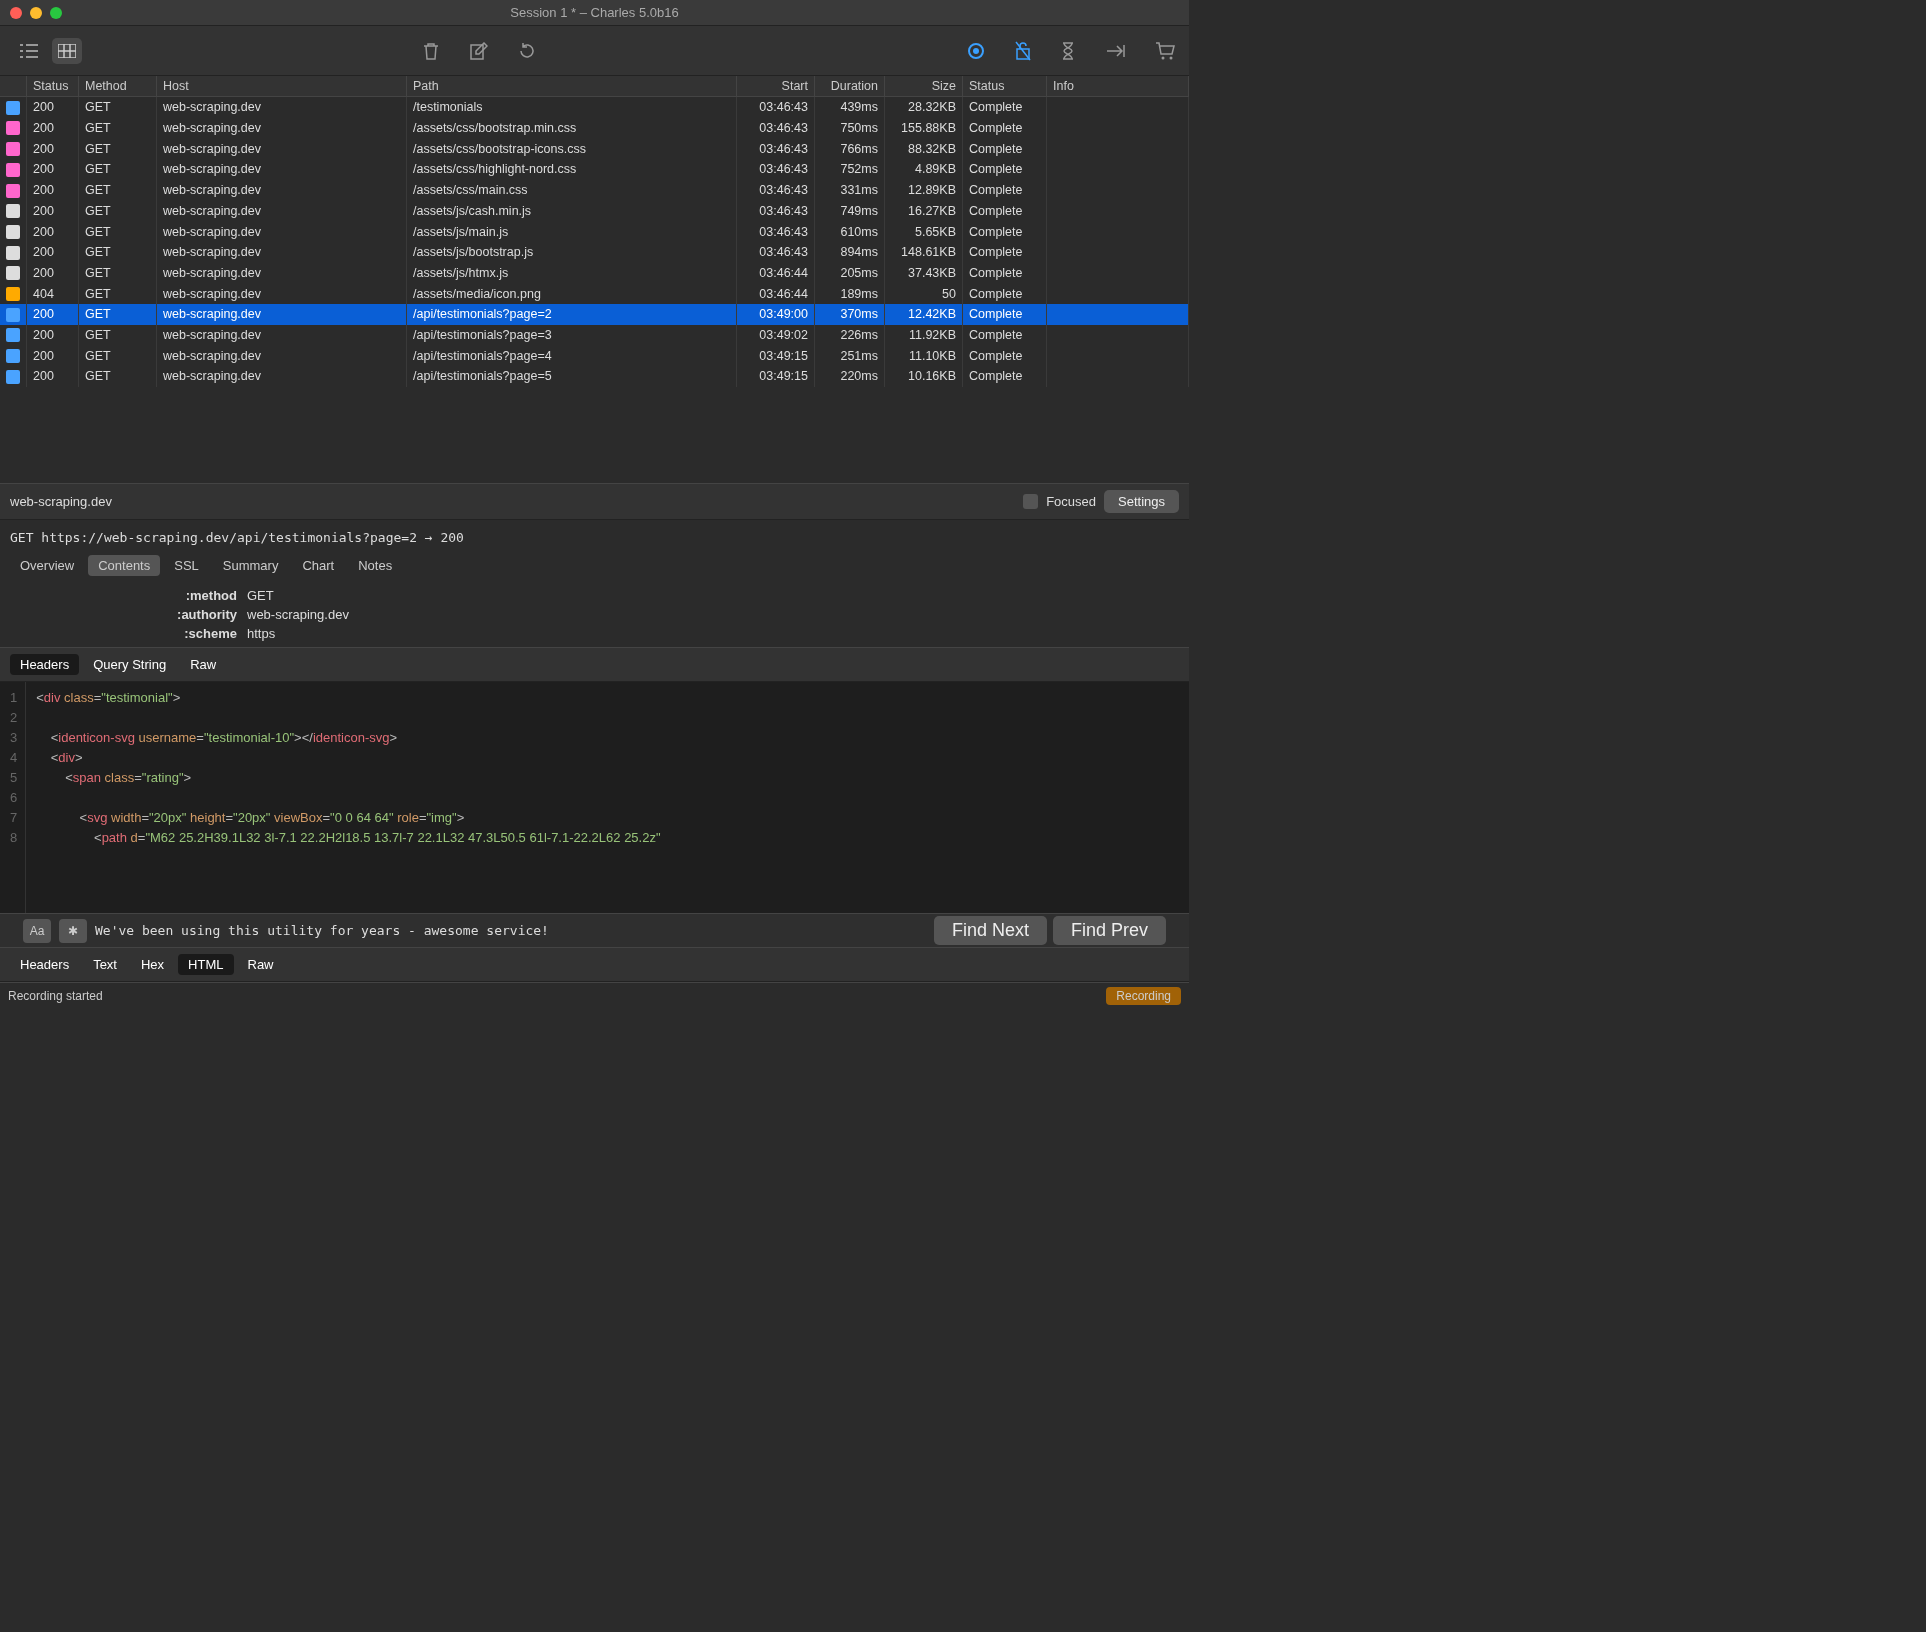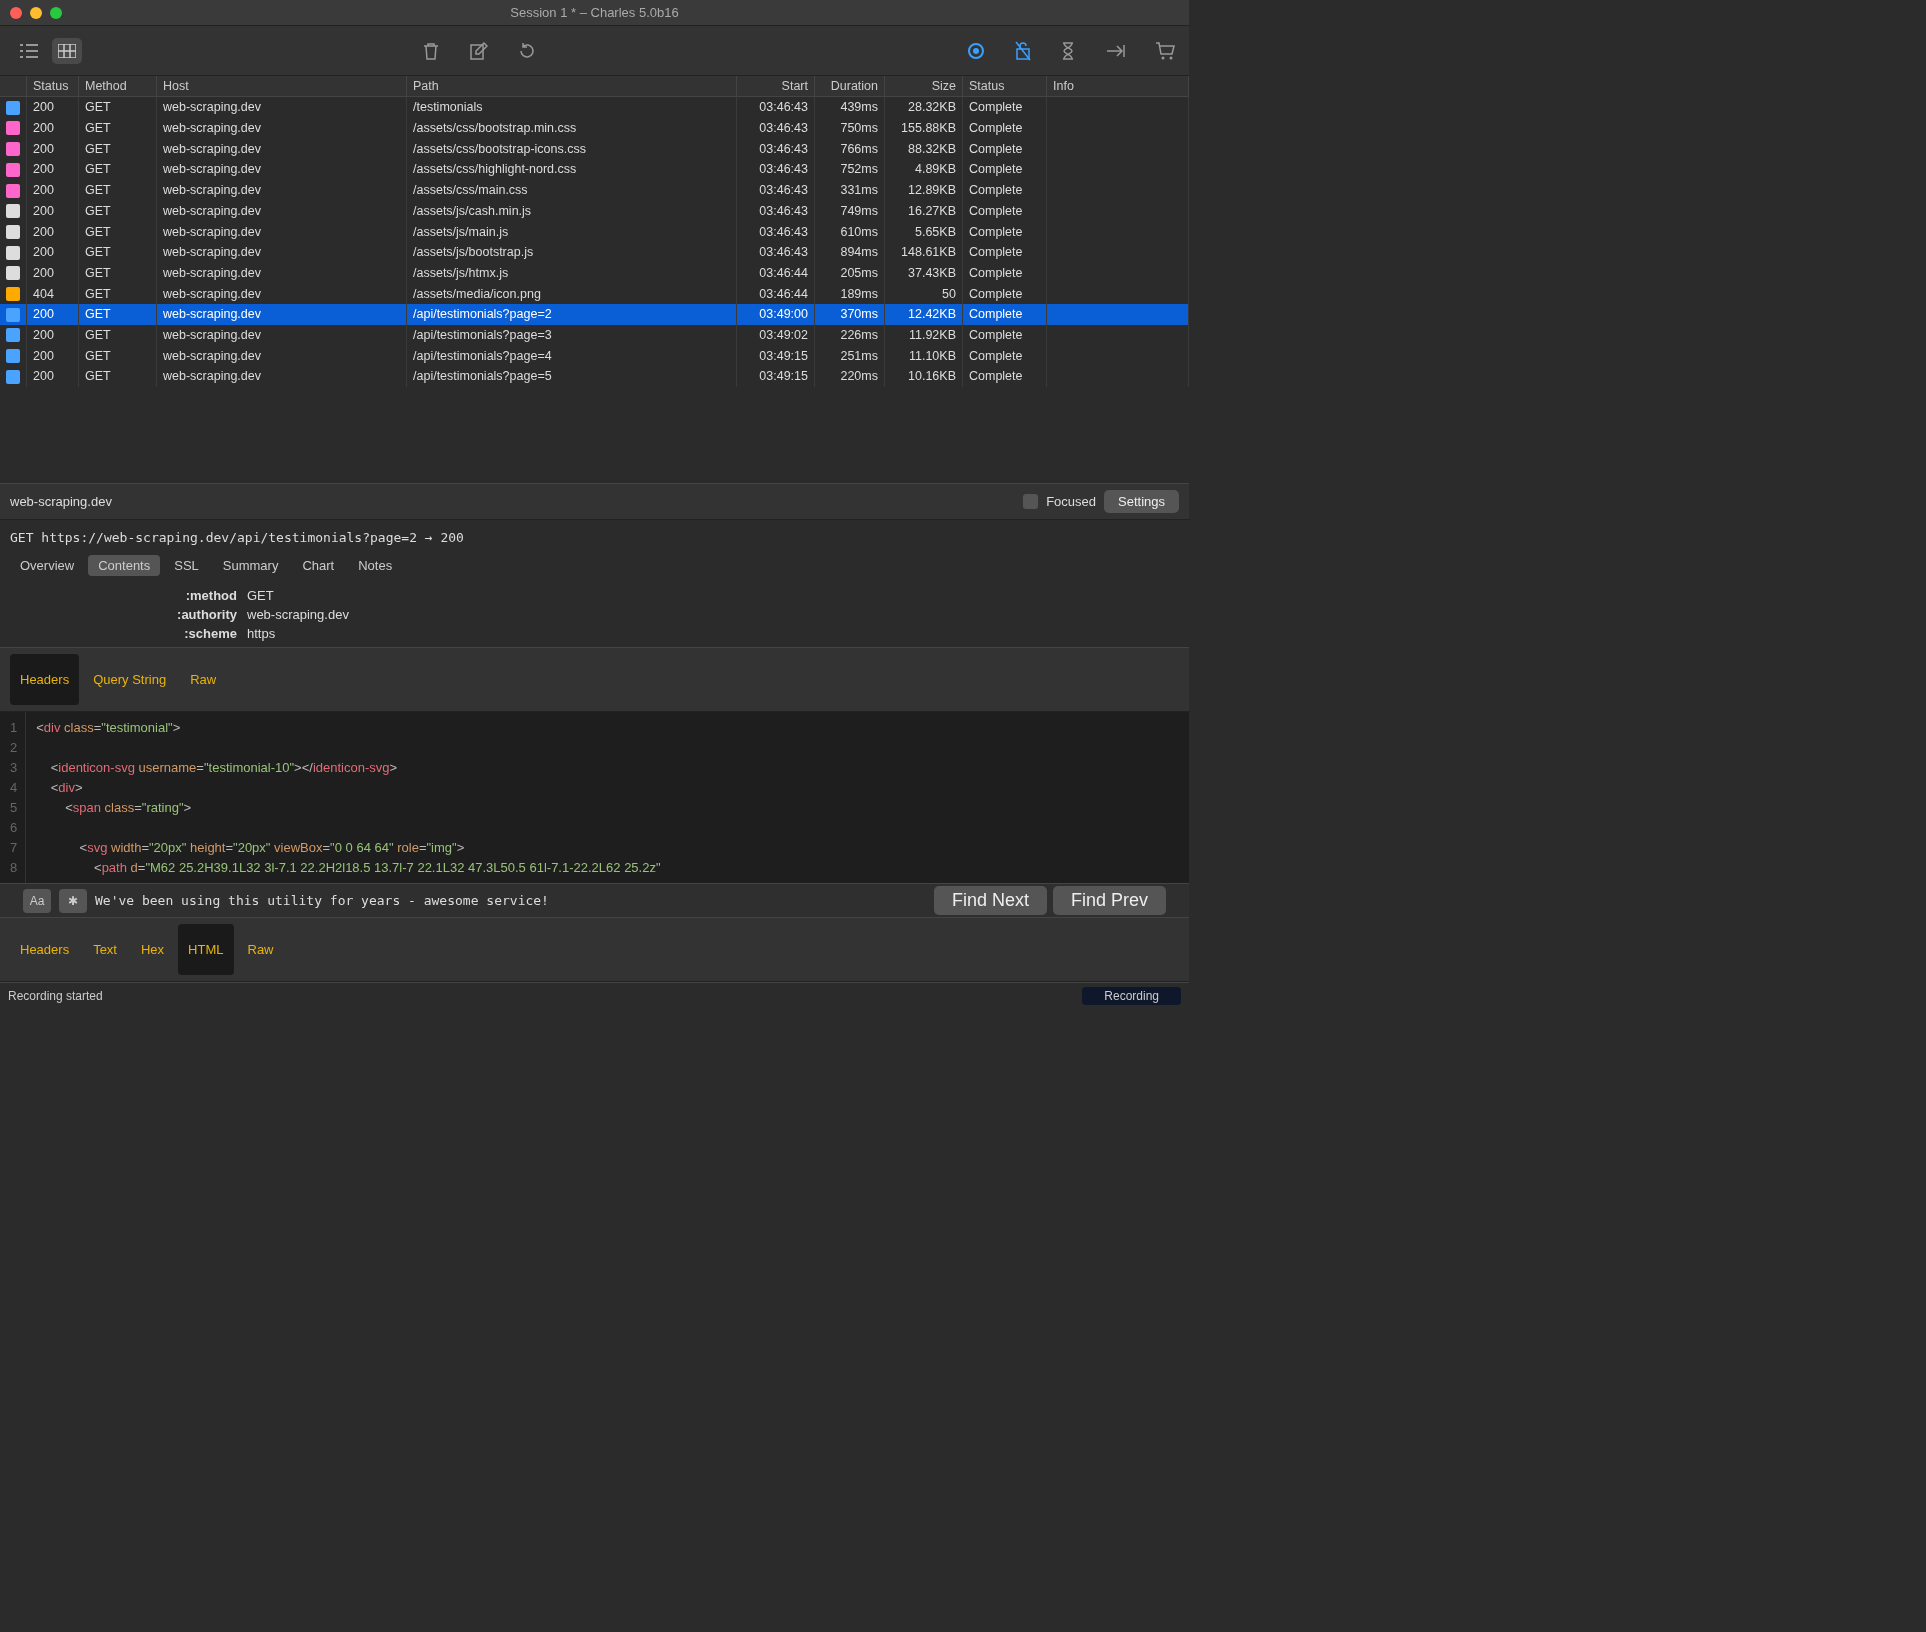--- a/index.html
+++ b/index.html
@@ -51,39 +51,39 @@
 .tabs { display: flex; gap: 4px; padding: 0 10px 6px; background: #2b2b2b; }
 .tab { padding: 3px 10px; color: #ccc; border-radius: 4px; font-size: 13px; }
 .tab.active { background: #555; }
 
 .kv-panel { background: #2b2b2b; padding: 4px 12px; }
 .kv-row { display: flex; padding: 2px 10px; font-family: ui-monospace, Menlo, monospace; font-size: 13px; }
 .kv-key { width: 225px; text-align: right; color: #ddd; font-weight: 600; padding-right: 10px; }
 .kv-val { color: #ddd; }
 
 .subtabs { display: flex; gap: 4px; padding: 6px 10px; background: #333; border-top: 1px solid #444; border-bottom:1px solid #222; }
-.subtab { padding: 18px 10px; color: #eab308; border-radius: 4px; font-size: 13px; }
+.subtab { padding: 3px 10px; color: #ffffff; border-radius: 4px; font-size: 13px; }
 .subtab.active { background: #1a1a1a; }
 
 .code-area { background: #1e1e1e; flex: 1; overflow: hidden; display: flex; font-family: ui-monospace, Menlo, monospace; font-size: 13px; }
 .gutter { background: #1e1e1e; color: #666; padding: 6px 8px 6px 10px; text-align: right; border-right: 1px solid #333; }
 .gutter div { line-height: 20px; }
 .code { padding: 6px 10px; white-space: pre; line-height: 20px; }
 .code .tag { color: #e06c75; }
 .code .attr { color: #d19a66; }
 .code .str { color: #98c379; }
 .code .punct { color: #bbb; }
 
 .findbar { height: 34px; background: #2f2f2f; display: flex; align-items: center; padding: 0 23px; gap: 8px; border-top: 1px solid #444; }
 .find-btn-sm { background: #555; width: 28px; height: 24px; border-radius: 4px; display:flex; align-items:center; justify-content:center; color:#ccc; font-size:12px; }
 .find-text { color: #ddd; font-family: ui-monospace, Menlo, monospace; }
 .find-btn { background: #555; color: #eee; padding: 4px 18px; border-radius: 5px; font-size: 18px; margin-left: 6px; }
 
 .footer { height: 26px; background: #2b2b2b; display: flex; align-items: center; padding: 0 8px; border-top: 1px solid #444; font-size: 12px; color: #ccc; }
-.footer-right { margin-left: auto; background:#0f172a; padding:2px 22px; border-radius:4px; }
+.footer-right { margin-left: auto; background:#a16207; padding:2px 10px; border-radius:4px; }
 </style>
 </head>
 <body>
 
 <div class="window">
 
   <div class="titlebar">
     <div class="traffic-lights">
       <div class="tl tl-red"></div>
       <div class="tl tl-yellow"></div>

